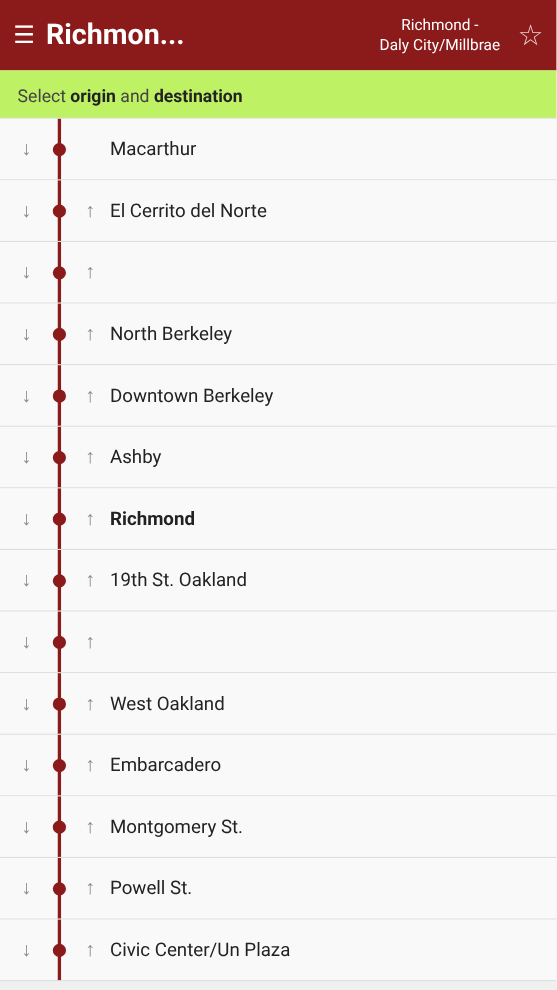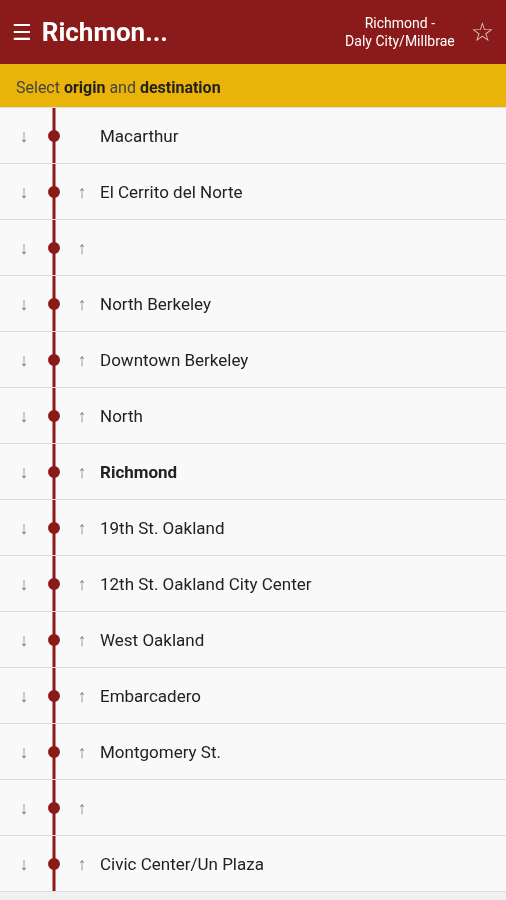--- a/index.html
+++ b/index.html
@@ -39,21 +39,21 @@
       line-height: 1.3;
     }
     .header-star-icon {
       font-size: 26px;
       color: rgba(255,255,255,0.8);
       cursor: pointer;
     }
 
     
     .subtitle-bar {
-      background: #eab308;
+      background: #bef264;
       padding: 14px 16px 10px 16px;
       font-size: 16px;
       color: #444;
       border-bottom: 1px solid #ddd;
     }
     .subtitle-bar span.bold {
       font-weight: bold;
       color: #222;
     }
 
@@ -197,21 +197,21 @@
       </div>
       <div class="arrow-up">↑</div>
       <div class="station-name">Downtown Berkeley</div>
     </div>
     <div class="station-row">
       <div class="arrow-down">↓</div>
       <div class="line-col">
         <div class="station-dot"></div>
       </div>
       <div class="arrow-up">↑</div>
-      <div class="station-name">North</div>
+      <div class="station-name">Ashby</div>
     </div>
     <div class="station-row">
       <div class="arrow-down">↓</div>
       <div class="line-col">
         <div class="station-dot"></div>
       </div>
       <div class="arrow-up">↑</div>
       <div class="station-name bold">Richmond</div>
     </div>
     <div class="station-row">
@@ -221,21 +221,20 @@
       </div>
       <div class="arrow-up">↑</div>
       <div class="station-name">19th St. Oakland</div>
     </div>
     <div class="station-row">
       <div class="arrow-down">↓</div>
       <div class="line-col">
         <div class="station-dot"></div>
       </div>
       <div class="arrow-up">↑</div>
-      <div class="station-name">12th St. Oakland City Center</div>
     </div>
     <div class="station-row">
       <div class="arrow-down">↓</div>
       <div class="line-col">
         <div class="station-dot"></div>
       </div>
       <div class="arrow-up">↑</div>
       <div class="station-name">West Oakland</div>
     </div>
     <div class="station-row">
@@ -253,20 +252,21 @@
       </div>
       <div class="arrow-up">↑</div>
       <div class="station-name">Montgomery St.</div>
     </div>
     <div class="station-row">
       <div class="arrow-down">↓</div>
       <div class="line-col">
         <div class="station-dot"></div>
       </div>
       <div class="arrow-up">↑</div>
+      <div class="station-name">Powell St.</div>
     </div>
     <div class="station-row">
       <div class="arrow-down">↓</div>
       <div class="line-col">
         <div class="station-dot"></div>
       </div>
       <div class="arrow-up">↑</div>
       <div class="station-name">Civic Center/Un Plaza</div>
     </div>
   </div>

